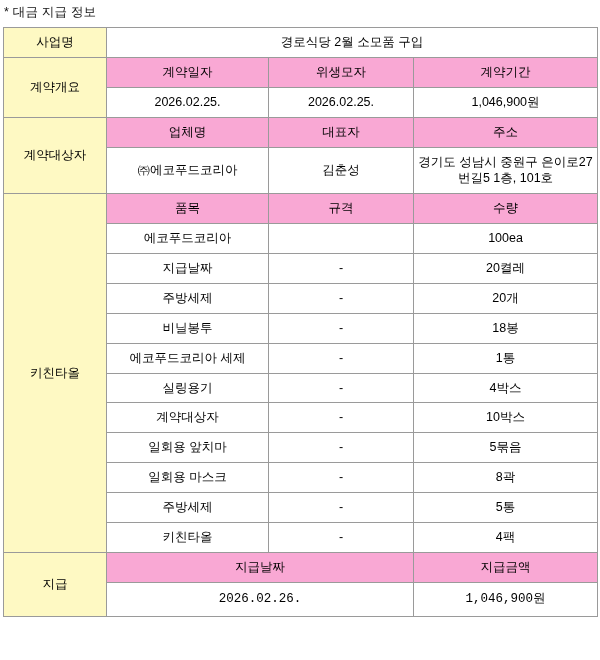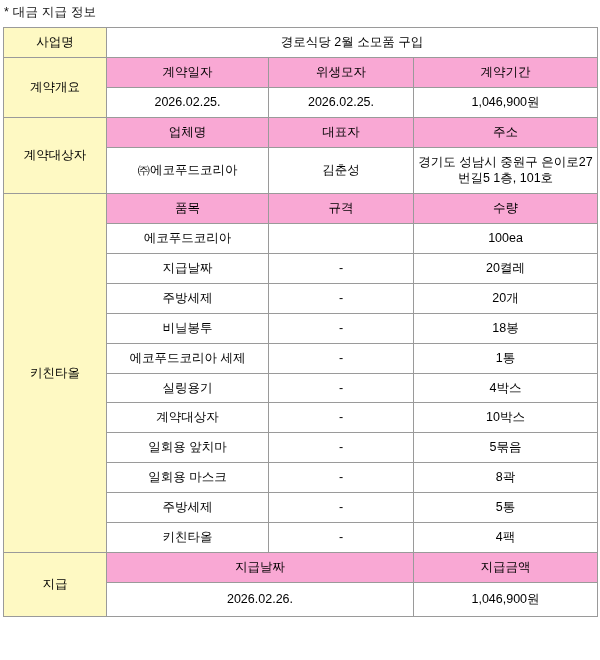--- a/index.html
+++ b/index.html
@@ -49,20 +49,21 @@
   .cell {
     background: #ffffff;
     margin-top: 8px;
   }
   .addr {
     line-height: 1.35;
     padding: 5px 6px;
   }
   .tall {
     height: 34px;
+    font-family: Liberation Mono, monospace;
   }
   .sub-hdr {
     background: #f9a8d4;
     margin-top: 28px;
   }
 </style>
 </head>
 <body>
 
 <div class="page">

